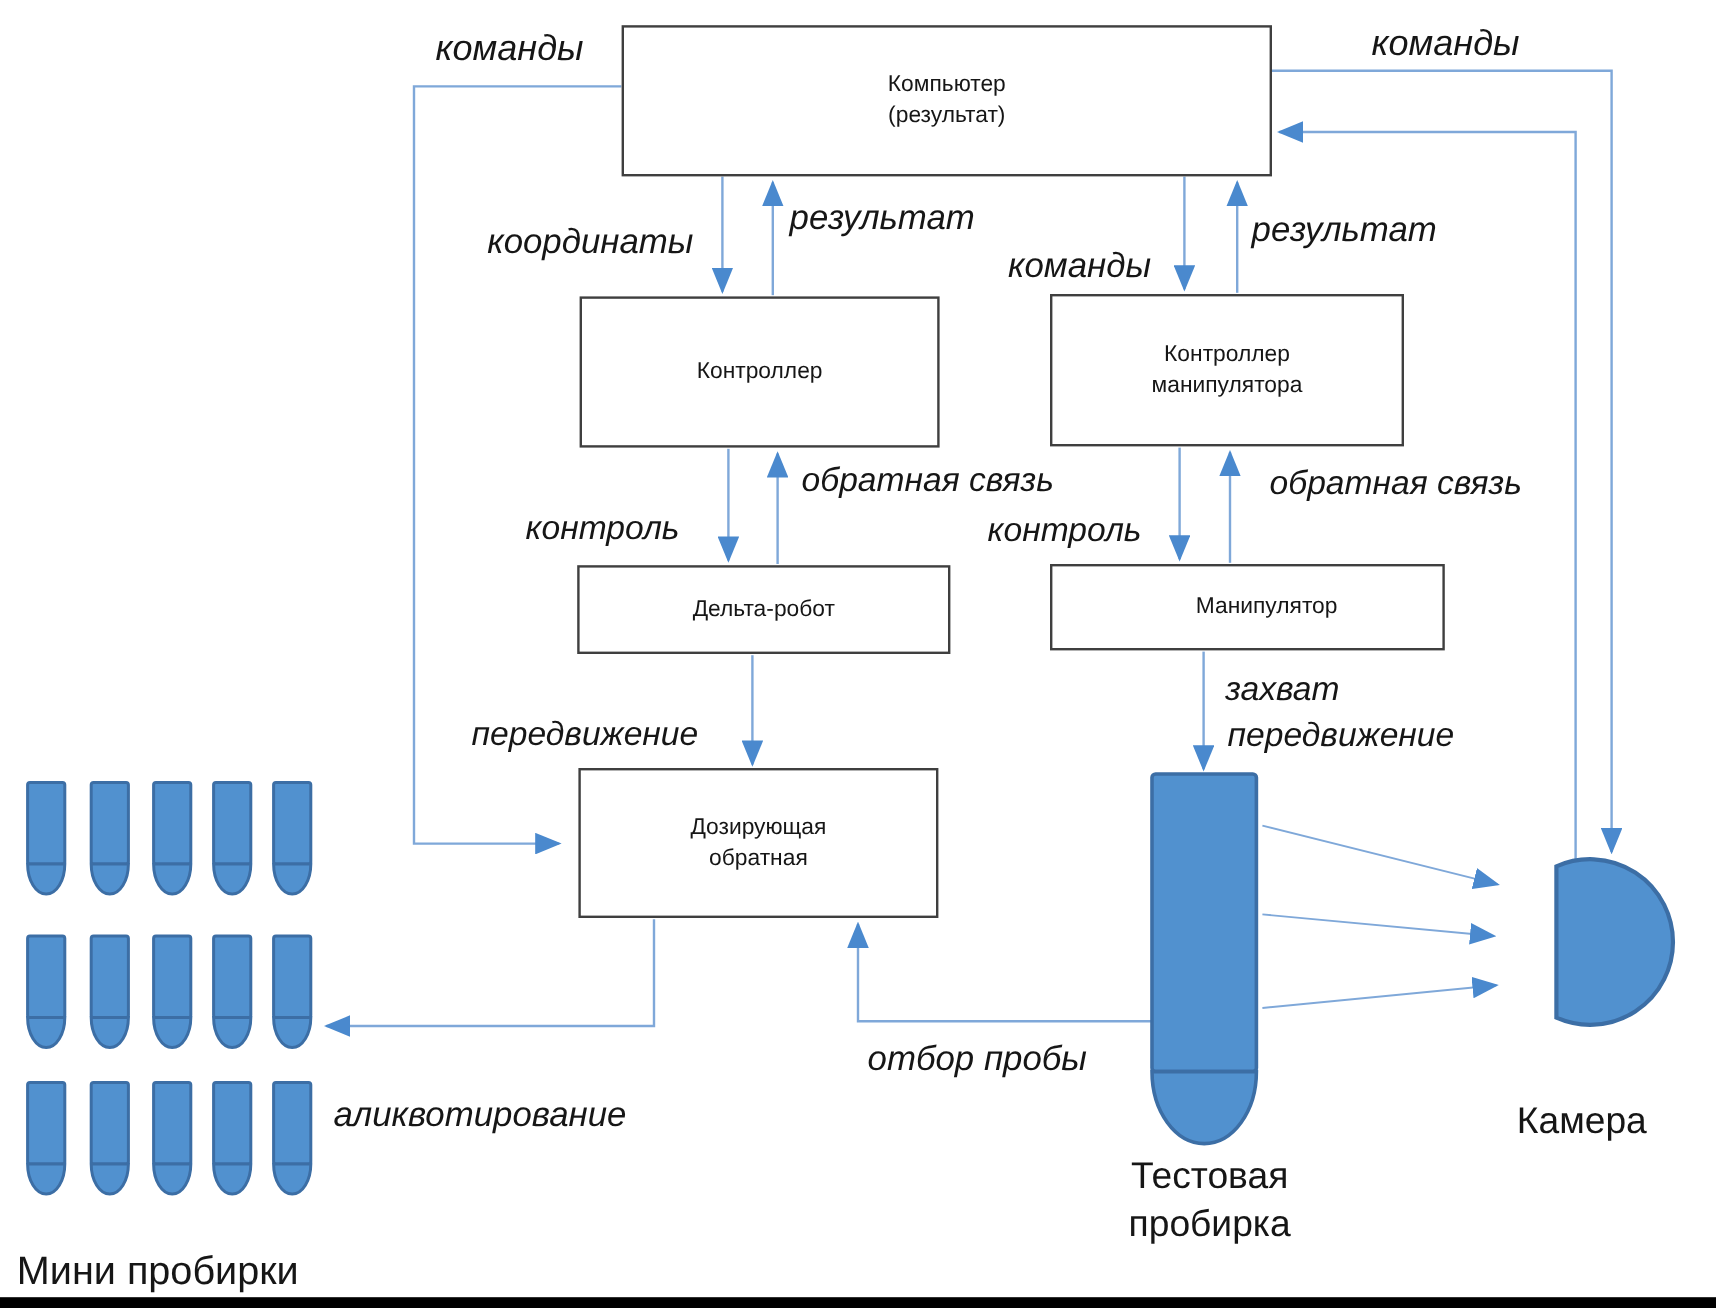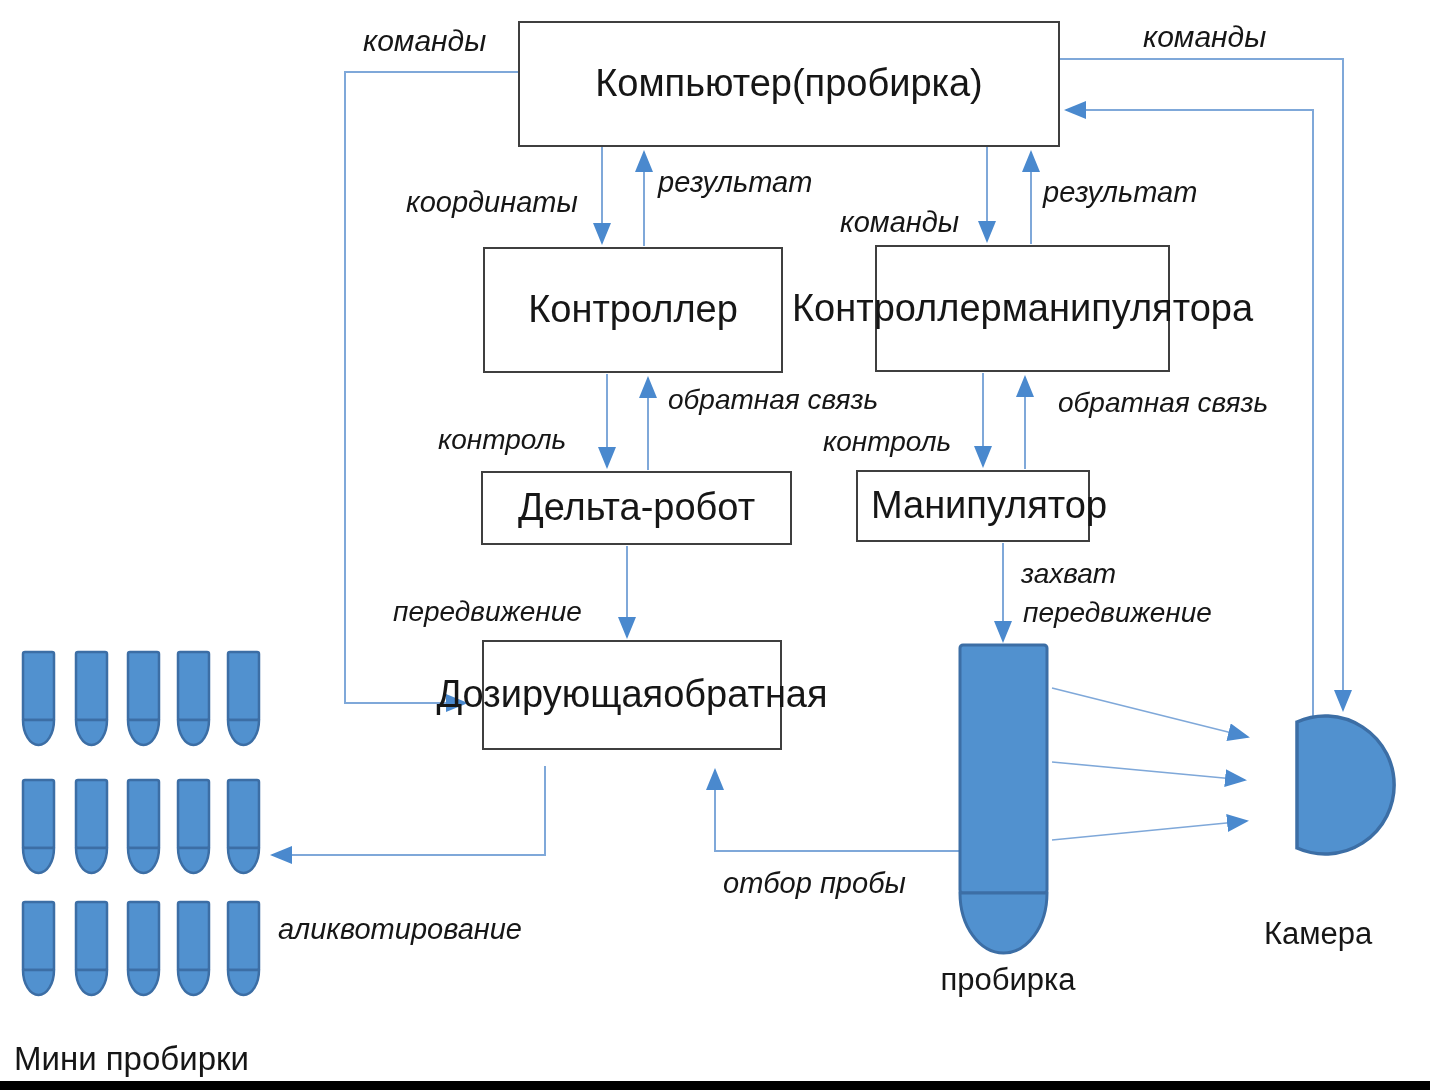--- a/index.html
+++ b/index.html
@@ -12,22 +12,22 @@
     font-family:"Liberation Sans", sans-serif; color:var(--text);
   }
   svg{position:absolute;left:0;top:0;}
   .edge{fill:none;stroke:var(--line);stroke-width:2;}
   .edge-thin{fill:none;stroke:var(--line);stroke-width:1.6;}
   .ah{fill:var(--arrow);}
   .shape{fill:var(--shape-fill);stroke:var(--shape-border);}
   .node{
     position:absolute; box-sizing:border-box; background:#ffffff;
     border:2.5px solid var(--box-border);
-    display:flex; flex-direction:row; align-items:center; justify-content:center;
-    text-align:center; font-size:38px; line-height:1.36; color:var(--text); z-index:2;
+    display:flex; flex-direction:column; align-items:center; justify-content:center;
+    text-align:center; font-size:19px; line-height:1.36; color:var(--text); z-index:2;
   }
   .lbl{position:absolute; white-space:nowrap; font-style:italic; font-size:28px; color:var(--text); z-index:3;}
   .cap{position:absolute; white-space:nowrap; font-style:normal; font-size:31px; color:var(--text); z-index:3;}
   .fs30{font-size:30px;} .fs29{font-size:29px;}
   #cap-test-tube{white-space:normal; text-align:center; width:200px; line-height:40px;}
   #cap-mini{font-size:33px;}
 </style>
 </head>
 <body>
 
@@ -97,41 +97,41 @@
       <use href="#minitube" x="128" y="902"></use>
       <use href="#minitube" x="178" y="902"></use>
       <use href="#minitube" x="228" y="902"></use>
     </g>
 
     <rect x="0" y="1081" width="1430" height="9" fill="#000000"></rect>
   </svg>
 
   <div class="node" style="left:518px;top:21px;width:542px;height:126px;">
     <span>Компьютер</span>
-    <span>(пробирка)</span>
+    <span>(результат)</span>
   </div>
 
   <div class="node" style="left:483px;top:247px;width:300px;height:126px;">
     <span>Контроллер</span>
   </div>
 
   <div class="node" style="left:875px;top:245px;width:295px;height:127px;">
     <span>Контроллер</span>
     <span>манипулятора</span>
   </div>
 
   <div class="node" style="left:481px;top:471px;width:311px;height:74px;">
     <span>Дельта-робот</span>
   </div>
 
-  <div class="node" style="left:856px;top:470px;width:234px;height:72px;padding-left:32px;">
+  <div class="node" style="left:875px;top:470px;width:329px;height:72px;padding-left:32px;">
     <span>Манипулятор</span>
   </div>
 
-  <div class="node" style="left:482px;top:640px;width:300px;height:110px;">
+  <div class="node" style="left:482px;top:640px;width:300px;height:125px;">
     <span>Дозирующая</span>
     <span>обратная</span>
   </div>
 
   <div class="lbl fs30" style="left:363px;top:24px;">команды</div>
   <div class="lbl fs30" style="left:1143px;top:20px;">команды</div>
   <div class="lbl fs29" style="left:406px;top:186px;">координаты</div>
   <div class="lbl fs29" style="left:658px;top:166px;">результат</div>
   <div class="lbl fs29" style="left:840px;top:206px;">команды</div>
   <div class="lbl fs29" style="left:1043px;top:176px;">результат</div>
@@ -140,17 +140,18 @@
   <div class="lbl" style="left:823px;top:426px;">контроль</div>
   <div class="lbl" style="left:1058px;top:387px;">обратная связь</div>
   <div class="lbl" style="left:393px;top:596px;">передвижение</div>
   <div class="lbl" style="left:1021px;top:558px;">захват</div>
   <div class="lbl" style="left:1023px;top:597px;">передвижение</div>
   <div class="lbl fs29" style="left:723px;top:867px;">отбор пробы</div>
   <div class="lbl fs29" style="left:278px;top:873px;margin-top:40px;">аликвотирование</div>
 
   <div class="cap" id="cap-mini" style="left:14px;top:1012px;margin-top:28px;">Мини пробирки</div>
   <div class="cap" id="cap-test-tube" style="left:908px;top:960px;">
+    <span style="display:block;">Тестовая</span>
     <span style="display:block;">пробирка</span>
   </div>
   <div class="cap" style="left:1264px;top:916px;">Камера</div>
 
 </div>
 
 </body></html>

